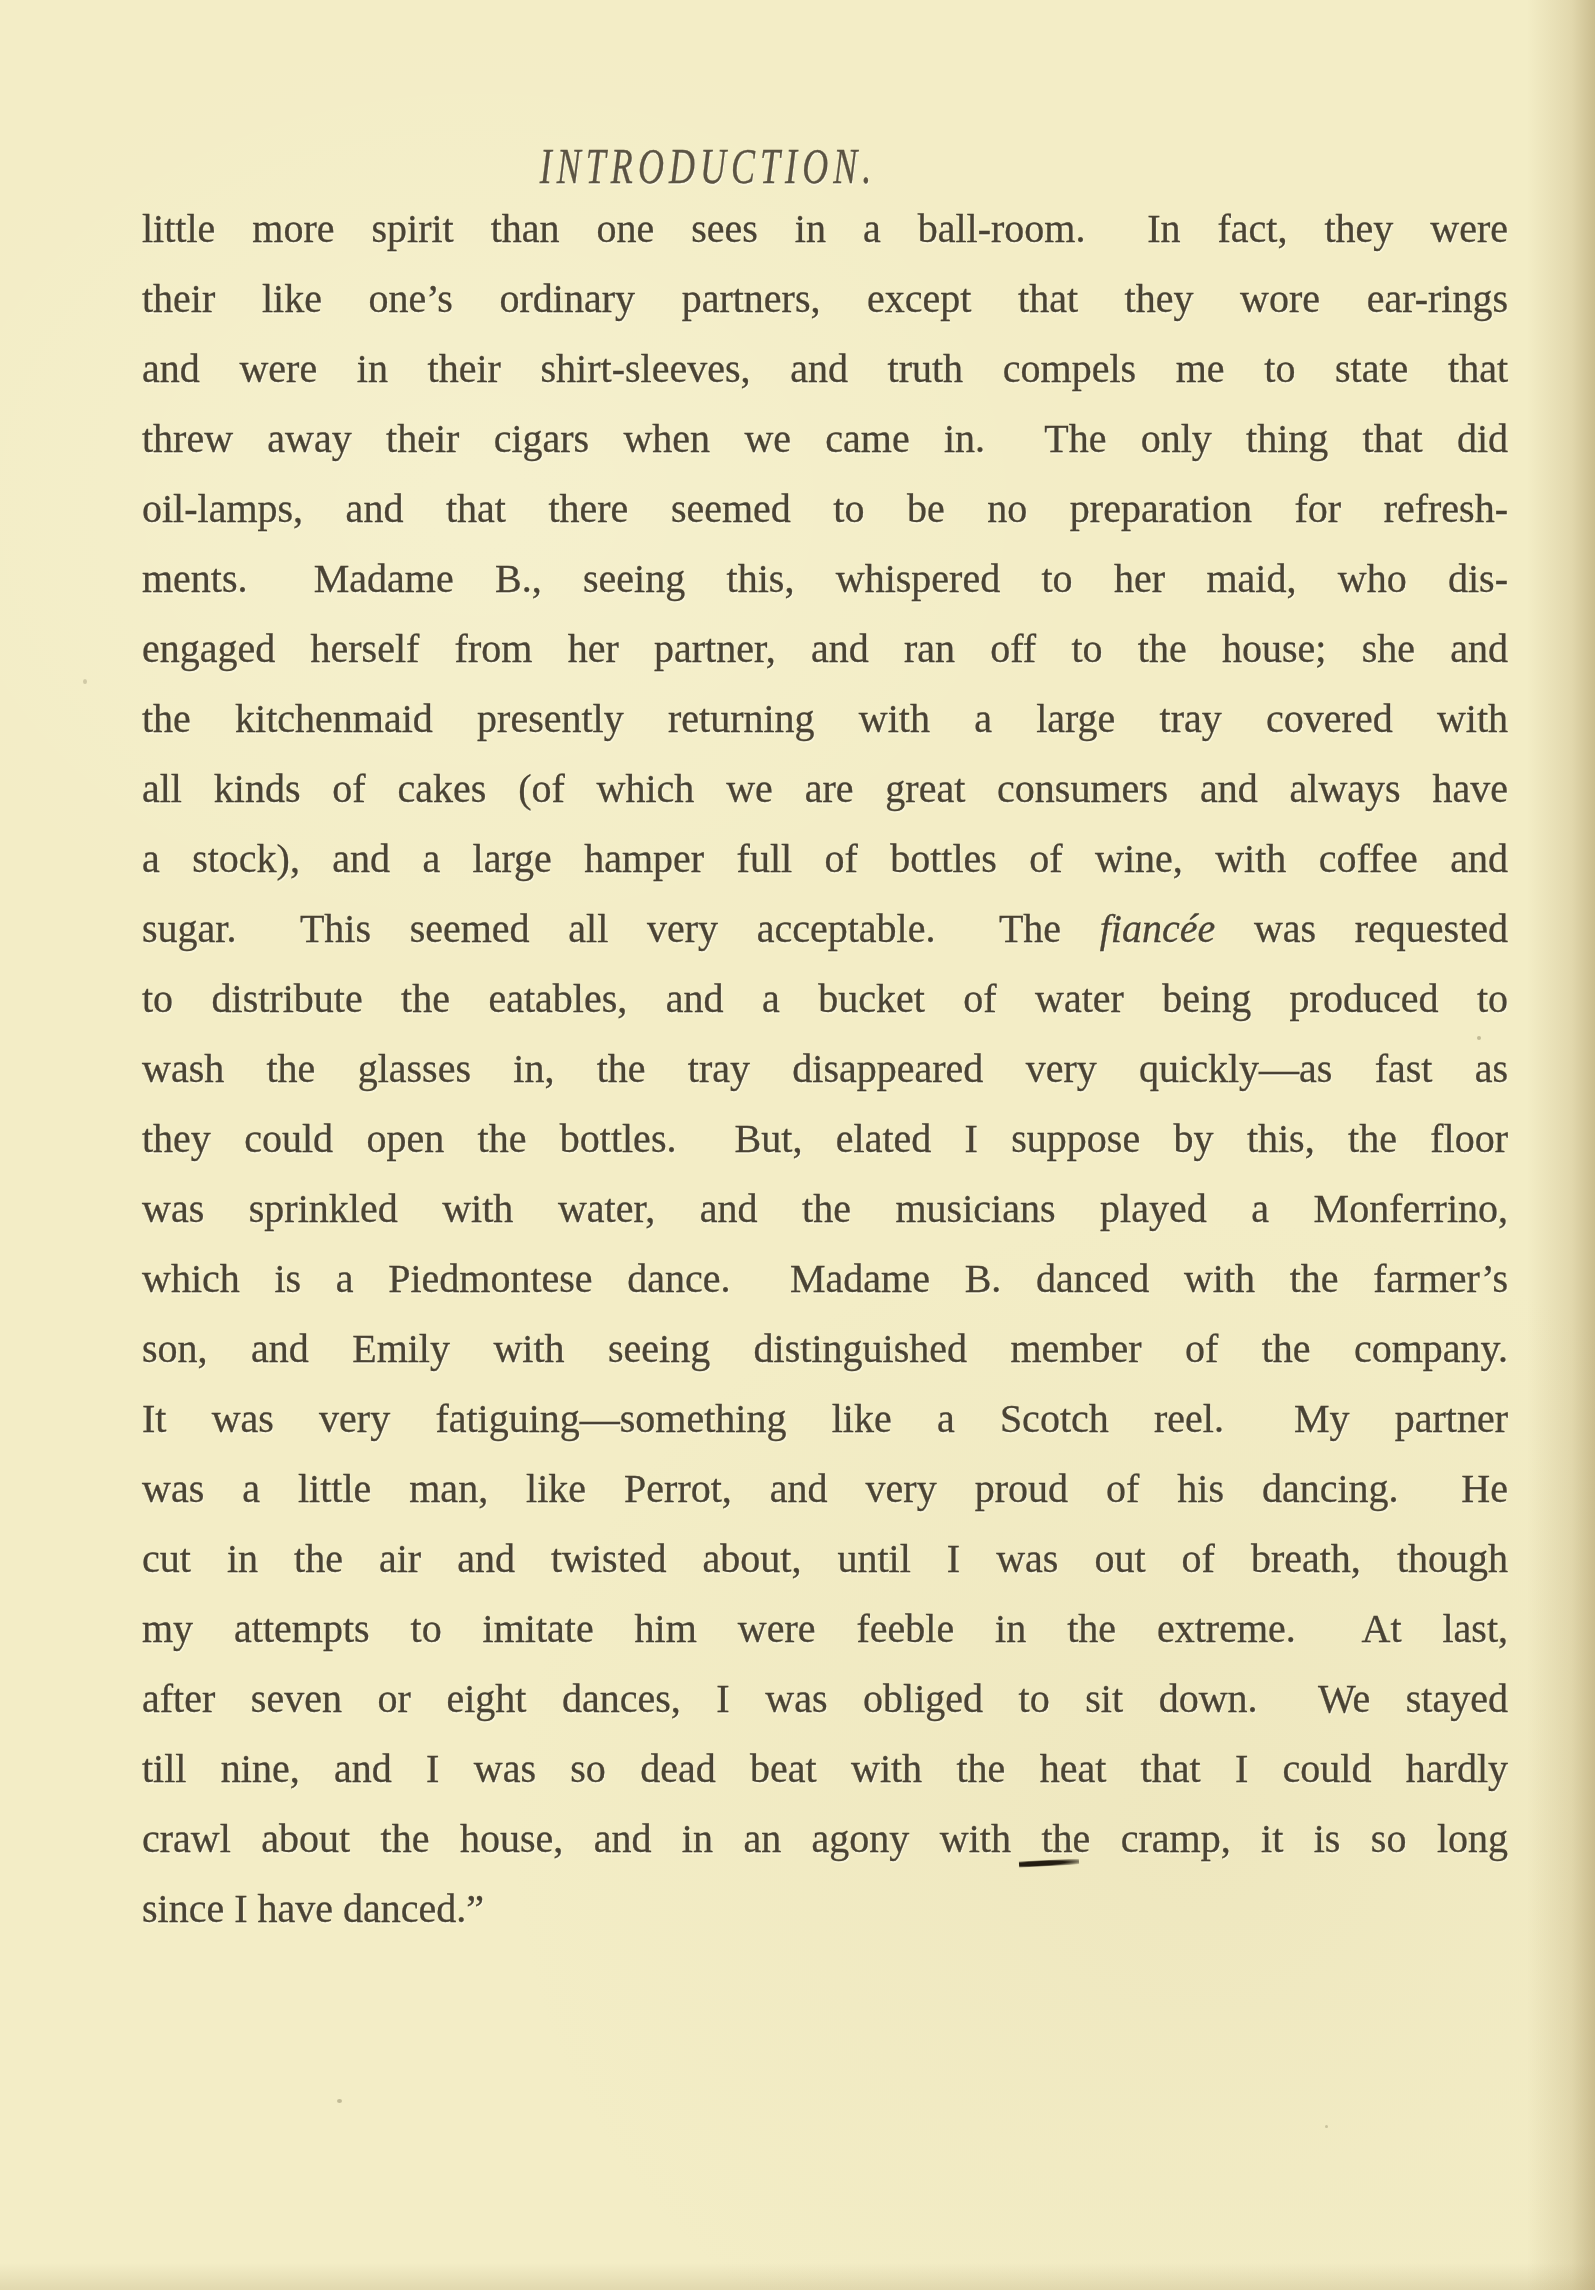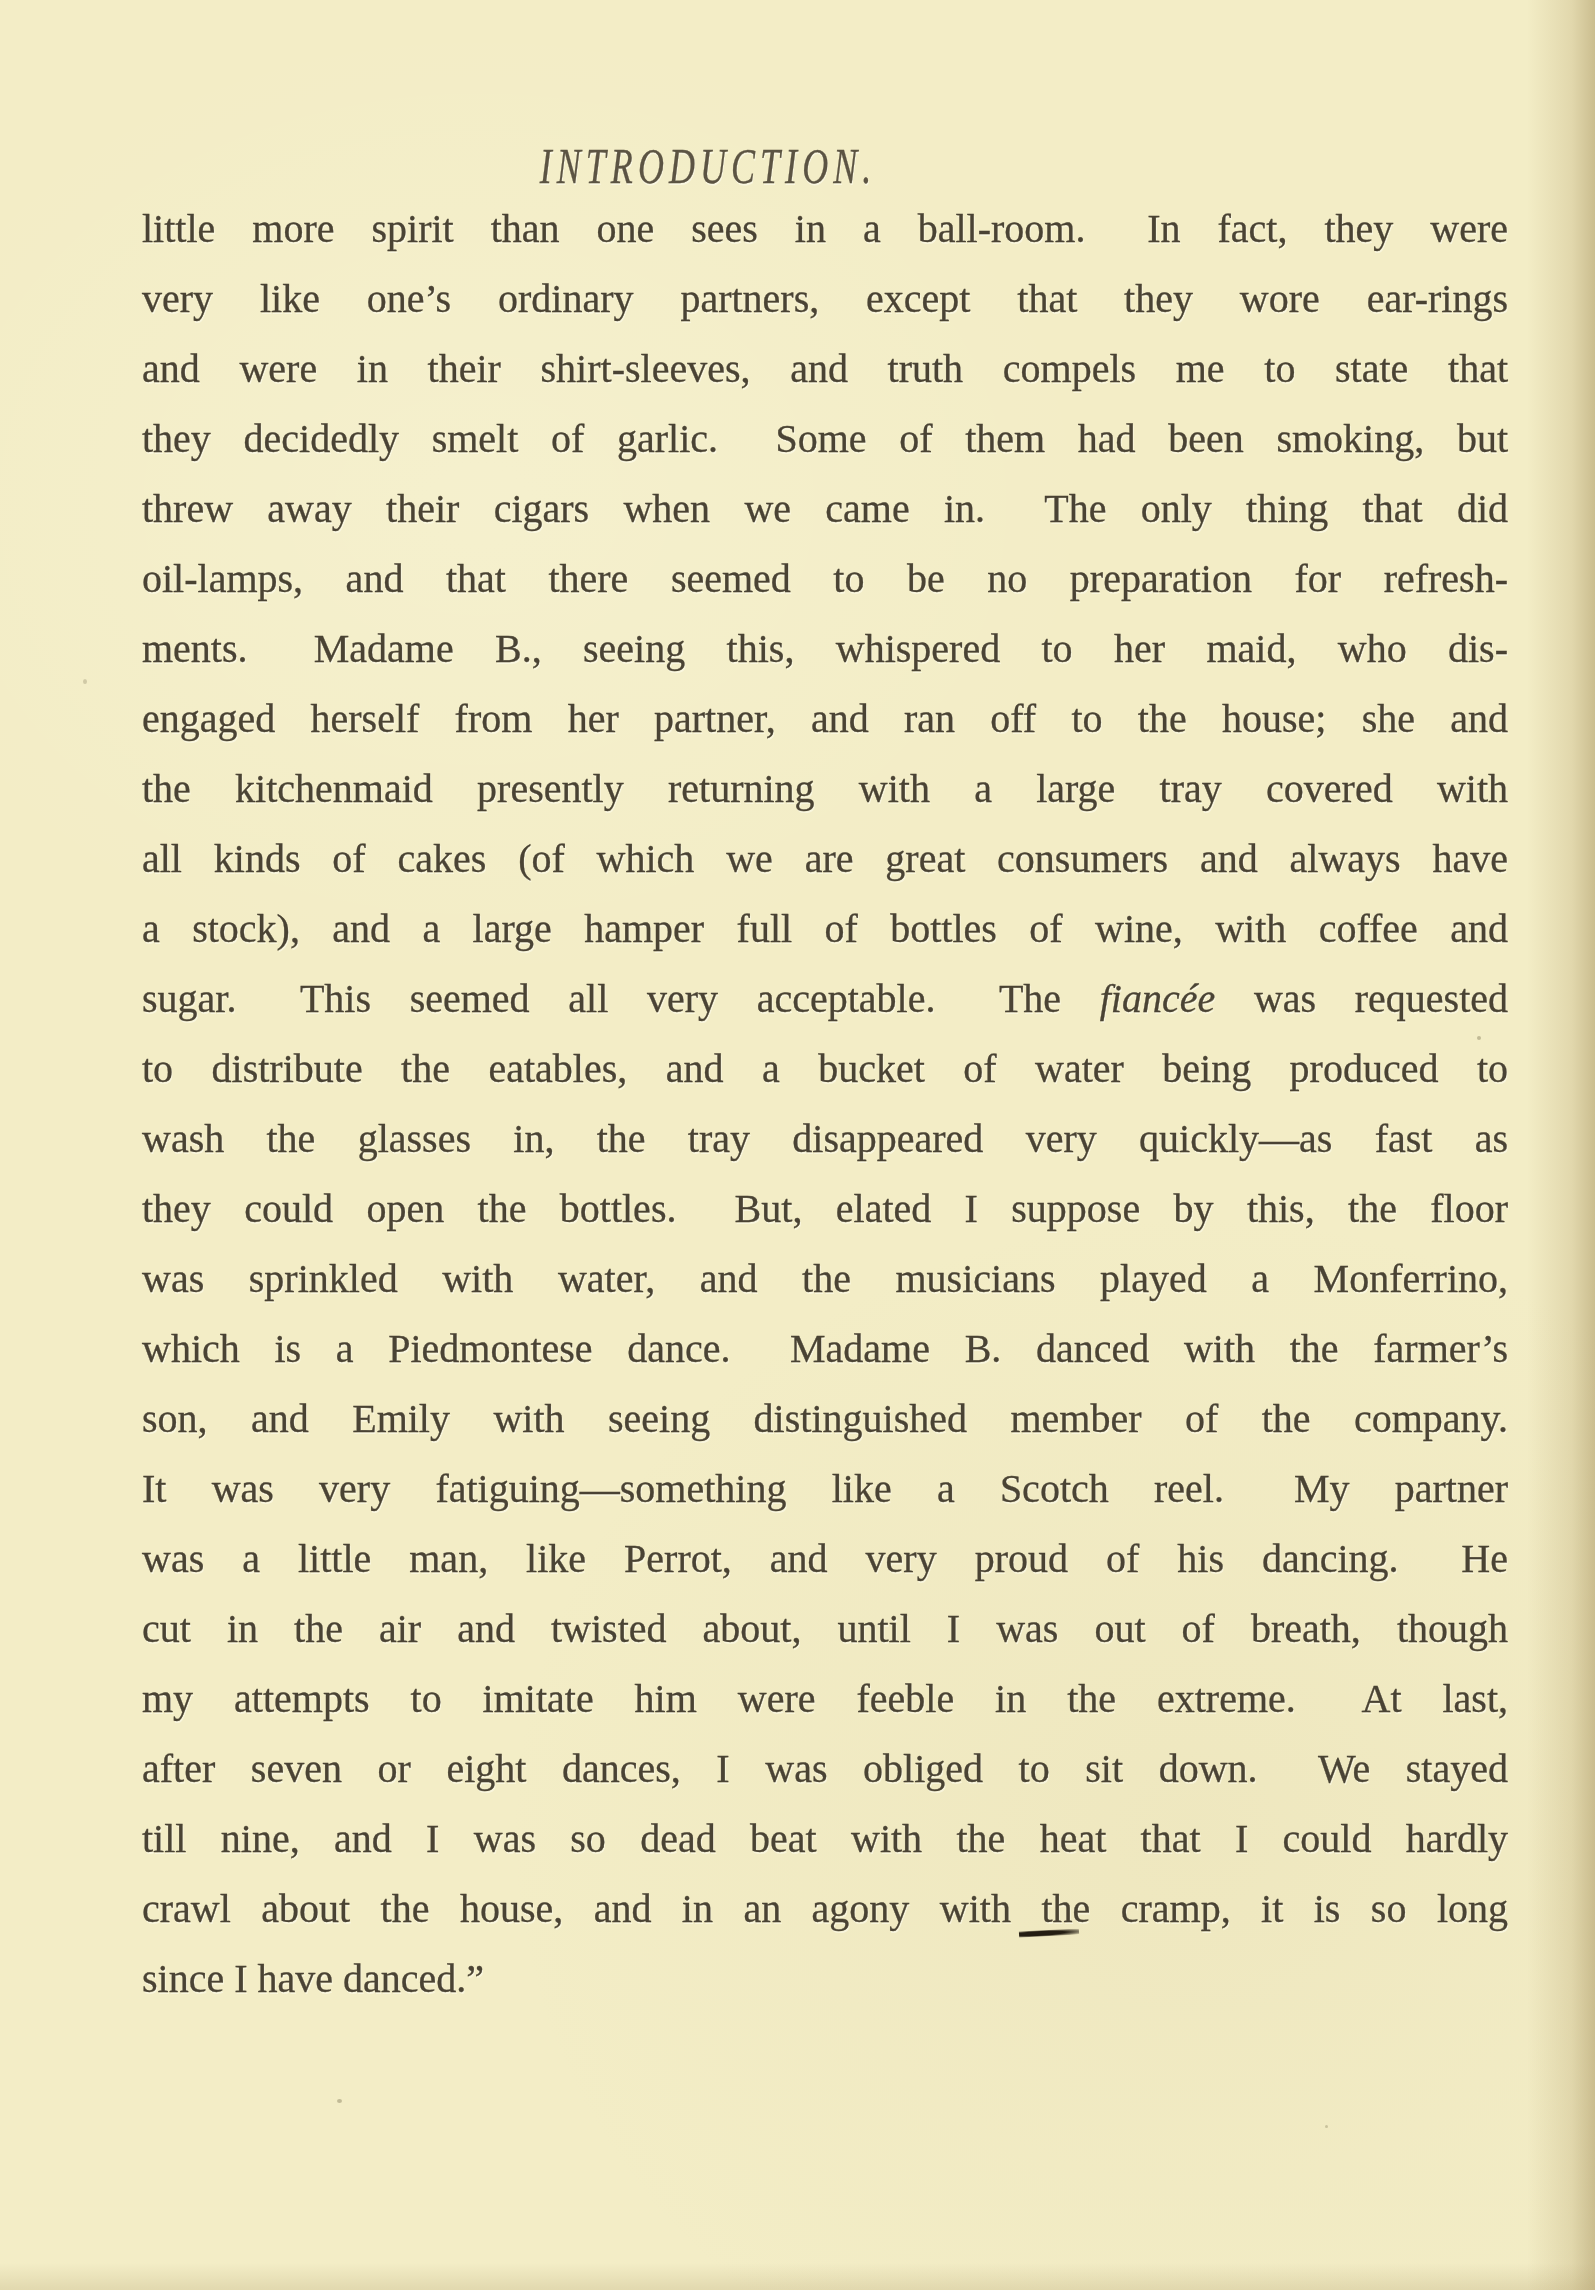--- a/index.html
+++ b/index.html
@@ -78,23 +78,22 @@
   .speck.s4{left:1325px;top:2125px;width:3px;height:3px;opacity:0.4;}
 </style>
 </head>
 <body>
 
 <div class="page">
   <div class="heading">INTRODUCTION.</div>
 
   <div class="body-text" id="lines">
       <div class="line">little more spirit than one sees in a ball-room. <span class="sgap"></span>In fact, they were</div>
-      <div class="line">very like one’s ordinary partners, except that they wore ear-rings</div>
+      <div class="line">their like one’s ordinary partners, except that they wore ear-rings</div>
       <div class="line">and were in their shirt-sleeves, and truth compels me to state that</div>
-      <div class="line">they decidedly smelt of garlic. <span class="sgap"></span>Some of them had been smoking, but</div>
       <div class="line">threw away their cigars when we came in. <span class="sgap"></span>The only thing that did</div>
       <div class="line">oil-lamps, and that there seemed to be no preparation for refresh-</div>
       <div class="line">ments. <span class="sgap"></span>Madame B., seeing this, whispered to her maid, who dis-</div>
       <div class="line">engaged herself from her partner, and ran off to the house; she and</div>
       <div class="line">the kitchenmaid presently returning with a large tray covered with</div>
       <div class="line">all kinds of cakes (of which we are great consumers and always have</div>
       <div class="line">a stock), and a large hamper full of bottles of wine, with coffee and</div>
       <div class="line">sugar. <span class="sgap"></span>This seemed all very acceptable. <span class="sgap"></span>The <i>fiancée</i> was requested</div>
       <div class="line">to distribute the eatables, and a bucket of water being produced to</div>
       <div class="line">wash the glasses in, the tray disappeared very quickly—as fast as</div>

